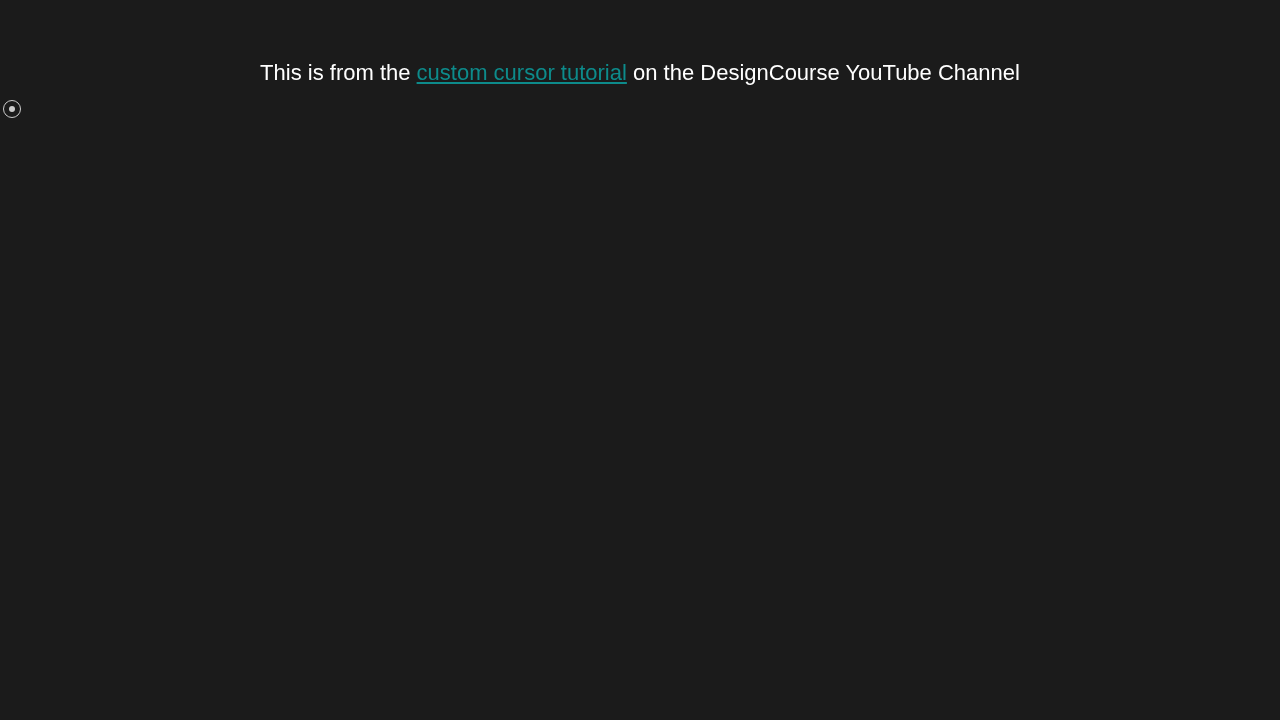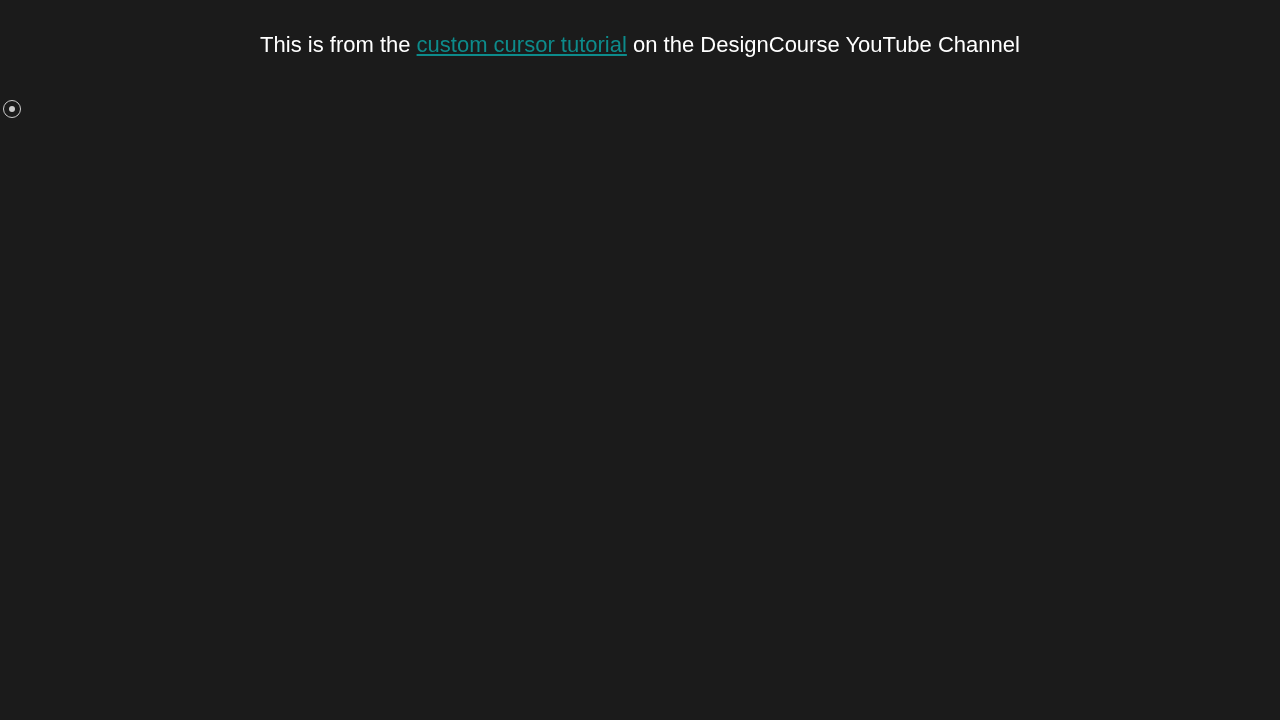--- a/index.html
+++ b/index.html
@@ -12,21 +12,21 @@
       background-color: #1b1b1b;
       width: 1280px;
       height: 720px;
       font-family: Arial, Helvetica, sans-serif;
       overflow: hidden;
       position: relative;
     }
     
     .description {
       text-align: center;
-      padding-top: 32px;
+      padding-top: 60px;
       color: #ffffff;
       font-size: 22px;
       font-weight: 400;
     }
     
     .description a {
       color: #0d8b8b;
       text-decoration: underline;
     }
     

